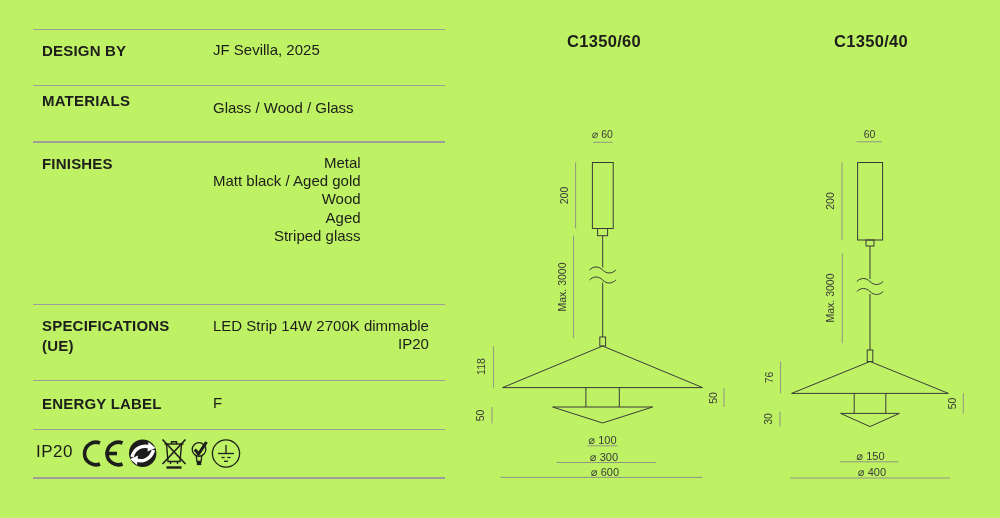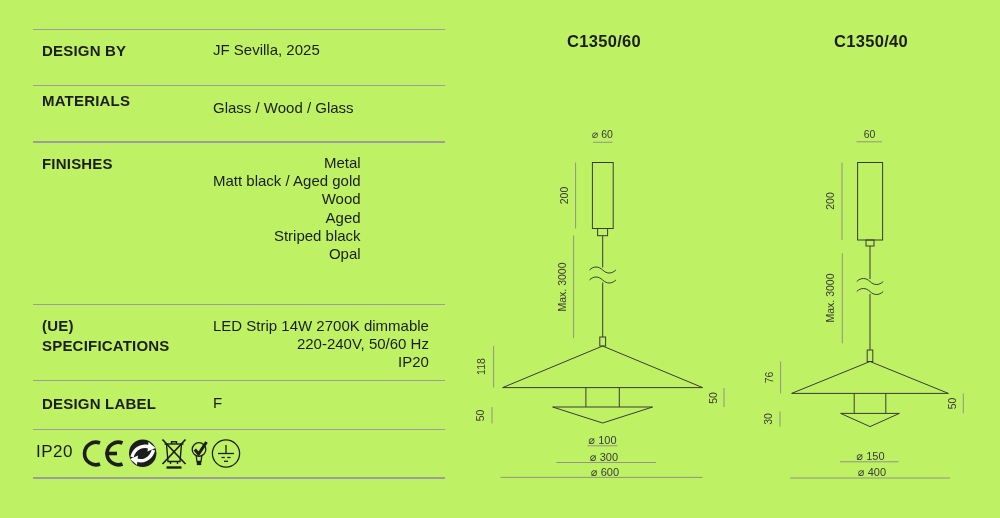--- a/index.html
+++ b/index.html
@@ -39,35 +39,33 @@
 
   <div class="cell-label" style="top:91px">MATERIALS</div>
   <div class="cell-value" style="top:99px">Glass / Wood / Glass</div>
 
   <div class="cell-label" style="top:154px">FINISHES</div>
   <div class="cell-value" style="top:154px">
     <div class="b">Metal</div>
     <div>Matt black / Aged gold</div>
     <div class="b">Wood</div>
     <div class="b">Aged</div>
-    <div>Striped black</div>
-    <div>Opal</div>
+    <div>Striped glass</div>
   </div>
 
   <div class="cell-label" style="top:316px">
+    <div>SPECIFICATIONS</div>
     <div>(UE)</div>
-    <div>SPECIFICATIONS</div>
   </div>
   <div class="cell-value" style="top:317px">
     <div>LED Strip 14W 2700K dimmable</div>
-    <div>220-240V, 50/60 Hz</div>
     <div>IP20</div>
   </div>
 
-  <div class="cell-label" style="top:393.5px">DESIGN LABEL</div>
+  <div class="cell-label" style="top:393.5px">ENERGY LABEL</div>
   <div class="cell-value" style="top:393.5px">F</div>
 
   <div class="ip-text">IP20</div>
   <svg class="icons-svg" width="162" height="31" viewBox="0 0 162 31">
 
     <g stroke="#1d1d1b" stroke-width="3.6" fill="none">
       <path d="M 20,5 A 11.3,11.3 0 1 0 20,26"></path>
       <path d="M 42.5,5 A 11.3,11.3 0 1 0 42.5,26"></path>
       <line x1="25.5" y1="15.5" x2="37" y2="15.5"></line>
     </g>

